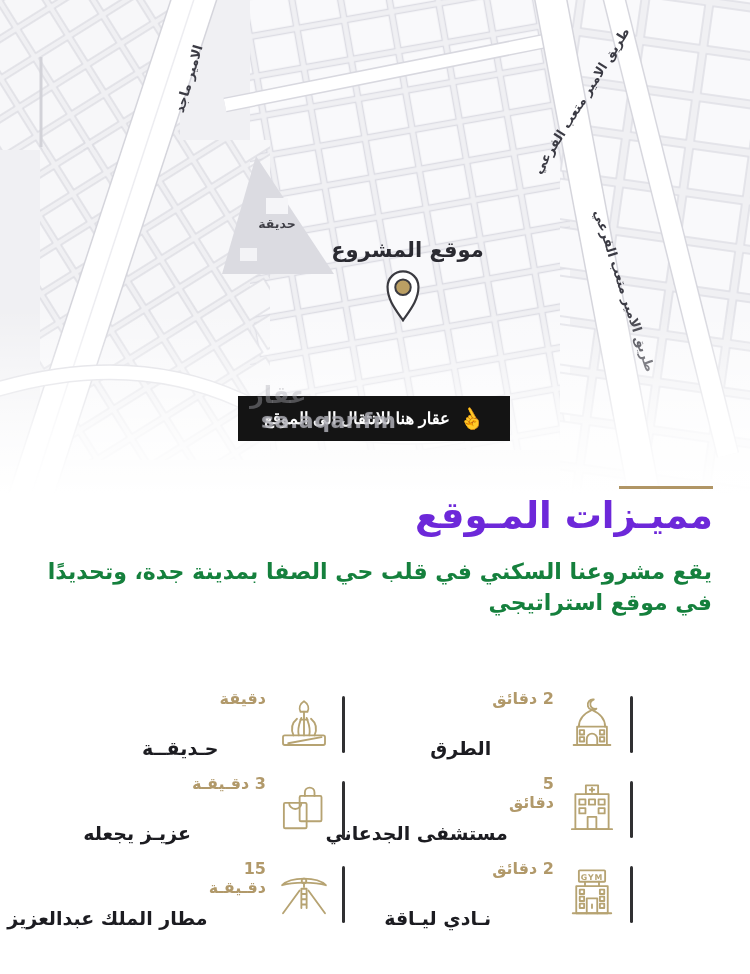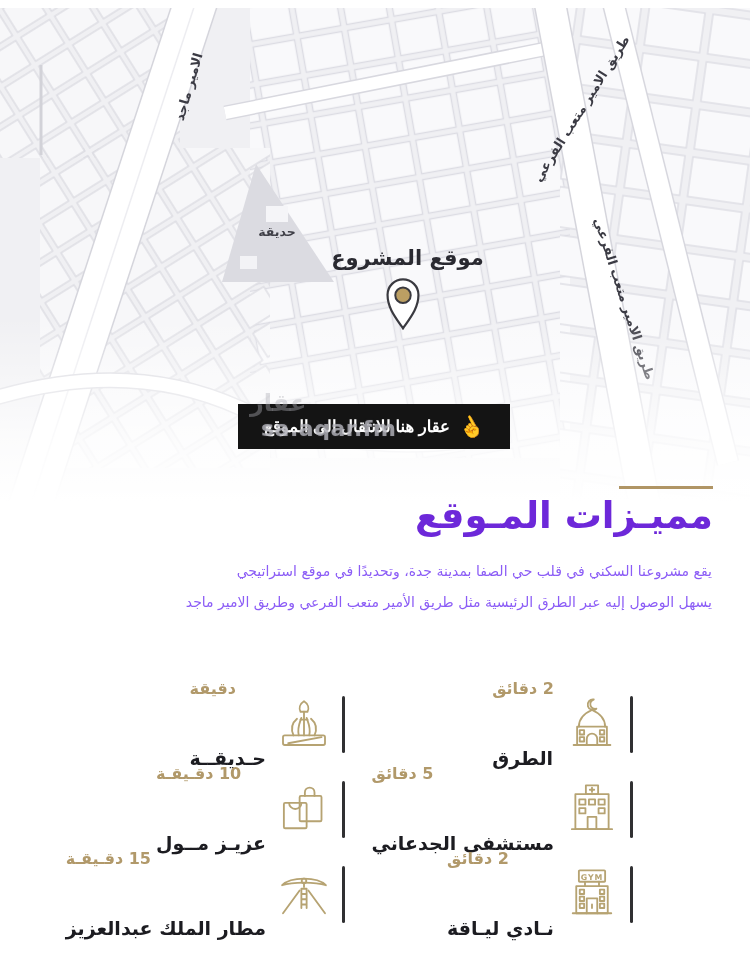--- a/index.html
+++ b/index.html
@@ -1,21 +1,21 @@
 <!DOCTYPE html>
 <html lang="ar"><head>
 <meta charset="utf-8">
 <style>
   * { margin:0; padding:0; box-sizing:border-box; }
   html,body { background:#ffffff; }
   body { font-family:"DejaVu Sans", sans-serif; }
   .page { position:relative; width:750px; height:974px; background:#ffffff; overflow:hidden; margin:0 auto; }
 
   
-  .map { position:absolute; top:8px; left:0; width:750px; height:515px; }
+  .map { position:absolute; top:0; left:0; width:750px; height:515px; }
   .map svg { display:block; }
   .map-fade { position:absolute; top:0; left:0; width:750px; height:515px; pointer-events:none;
     background:linear-gradient(180deg, rgba(255,255,255,0) 0%, rgba(255,255,255,0) 60%,
       rgba(255,255,255,0.78) 84%, #ffffff 96%); }
 
   .pin-label { position:absolute; left:330px; top:238px; width:155px; text-align:center;
     font-size:21px; font-weight:bold; color:#2a2a31; direction:rtl; }
   .pin { position:absolute; left:383px; top:266px; width:40px; height:58px; }
 
   .map-button { position:absolute; left:238px; top:396px; width:272px; height:45px;
@@ -28,29 +28,29 @@
     color:rgba(175,175,182,0.40); direction:rtl; letter-spacing:2px; pointer-events:none;text-align:right; }
   .watermark { position:absolute; left:241px; top:408px; font-size:22px; font-weight:bold;
     color:rgba(182,182,190,0.78); direction:ltr; letter-spacing:0.5px; pointer-events:none;
     text-shadow:0 0 2px rgba(90,90,95,0.35);margin-left:20px; }
 
   
   .divider-gold { position:absolute; right:37px; top:486px; width:94px; height:3px; background:#b09565; }
   .section-title { position:absolute; right:37px; top:494px; font-size:37px; font-weight:bold;
     color:#6d28d9; direction:rtl; }
   .intro { position:absolute; right:38px; left:38px; top:556px; direction:rtl; text-align:right;
-    font-size:14px; font-weight:normal; color:#8b5cf6; line-height:31px; }
+    font-size:22px; font-weight:bold; color:#15803d; line-height:31px; }
 
   .features { position:absolute; top:692px; right:117px; width:576px; direction:rtl;
     display:grid; grid-template-columns:288px 288px; row-gap:21px; }
   .feature { display:flex; align-items:center; gap:10px; height:64px; direction:rtl; }
   .feature-line { flex:0 0 auto; width:3px; height:57px; background:#303032; border-radius:2px; }
   .feature-icon { flex:0 0 auto; width:56px; height:56px; }
   .feature-icon svg { width:56px; height:56px; display:block; }
-  .feature-text { display:flex; flex-direction:column; align-items:flex-end; gap:1px; }
+  .feature-text { display:flex; align-items:flex-start; gap:1px; }
   .feature-duration { color:#b1996a; font-size:16px; font-weight:bold; direction:rtl; }
   .feature-name { color:#1c1c21; font-size:19px; font-weight:bold; direction:rtl; white-space:nowrap;margin-top:48px; }
 
   .gold-stroke { stroke:#b6a372; fill:none; stroke-width:2.1; stroke-linecap:round; stroke-linejoin:round; }
   .street-label { font-size:13px; font-weight:bold; fill:#3b3b44; }
 </style>
 </head>
 <body>
 
 <div class="page">
@@ -127,21 +127,20 @@
 
     <div class="watermark-logo">عقار</div>
     <div class="watermark">sa.aqar.fm</div>
   </div>
 
   <div class="divider-gold"></div>
   <h1 class="section-title">مميـزات المـوقع</h1>
 
   <div class="intro">
     <div>يقع مشروعنا السكني في قلب حي الصفا بمدينة جدة، وتحديدًا في موقع استراتيجي</div>
-    <div>يسهل الوصول إليه عبر الطرق الرئيسية مثل طريق الأمير متعب الفرعي وطريق الامير ماجد</div>
   </div>
 
   <div class="features">
 
     <div class="feature">
       <div class="feature-line"></div>
       <div class="feature-icon">
         <svg viewBox="0 0 64 64">
           <g class="gold-stroke">
             <path d="M34,4 a6,6 0 1 0 3,10.5 a5,5 0 1 1 -3,-10.5"></path>
@@ -211,22 +210,22 @@
         <svg viewBox="0 0 64 64">
           <g class="gold-stroke">
             <rect x="27" y="17" width="25" height="29" rx="1.5"></rect>
             <path d="M33,17 V13 A5.5,5.5 0 0 1 44,13 V17"></path>
             <rect x="9" y="25" width="26" height="29" rx="1.5"></rect>
             <path d="M15,25 a7,7 0 0 0 14,0"></path>
           </g>
         </svg>
       </div>
       <div class="feature-text">
-        <span class="feature-duration">10 دقـيقـة</span>
-        <span class="feature-name">عزيـز مــول</span>
+        <span class="feature-duration">3 دقـيقـة</span>
+        <span class="feature-name">عزيـز يجعله</span>
       </div>
     </div>
 
     <div class="feature">
       <div class="feature-line"></div>
       <div class="feature-icon">
         <svg viewBox="0 0 64 64">
           <g class="gold-stroke">
             <rect x="17" y="5" width="30" height="13" rx="1"></rect>
             <path d="M24,18 V23 M40,18 V23"></path>

